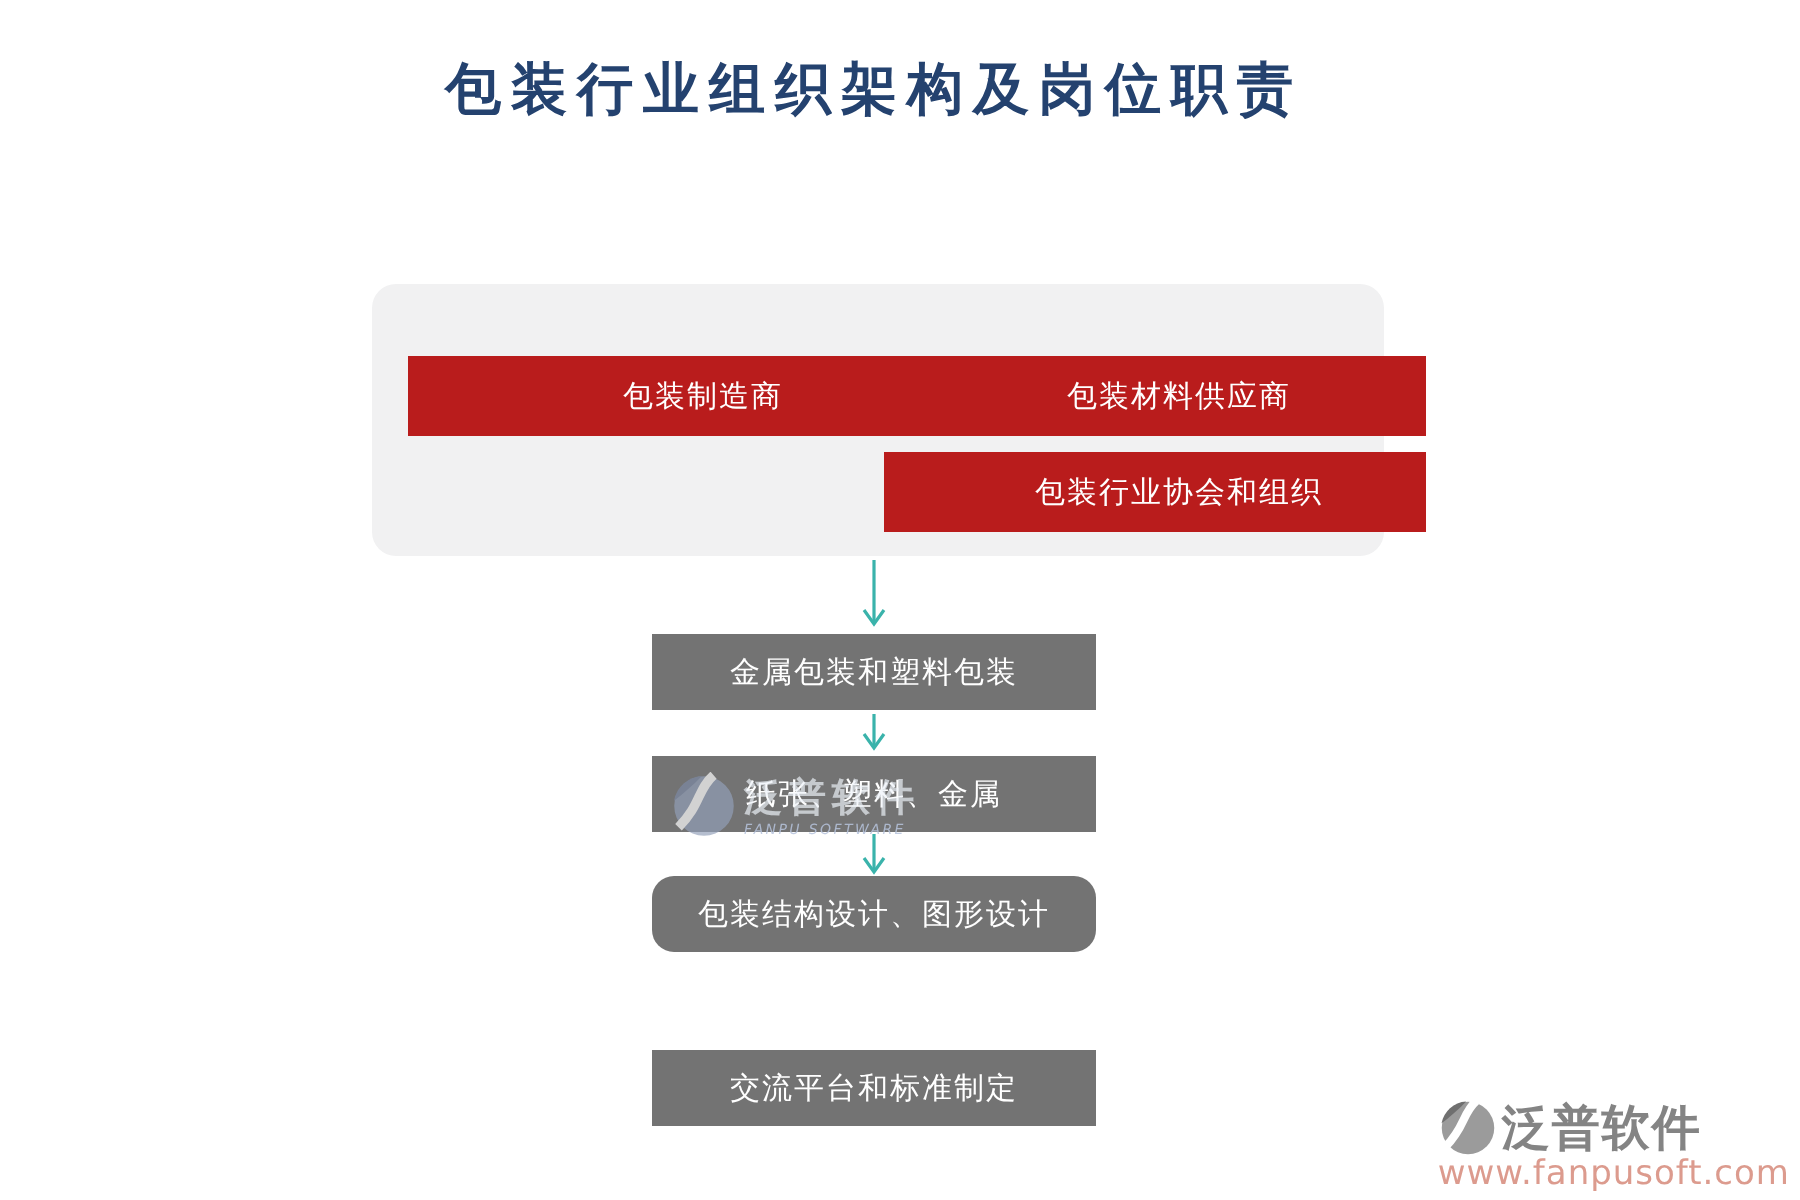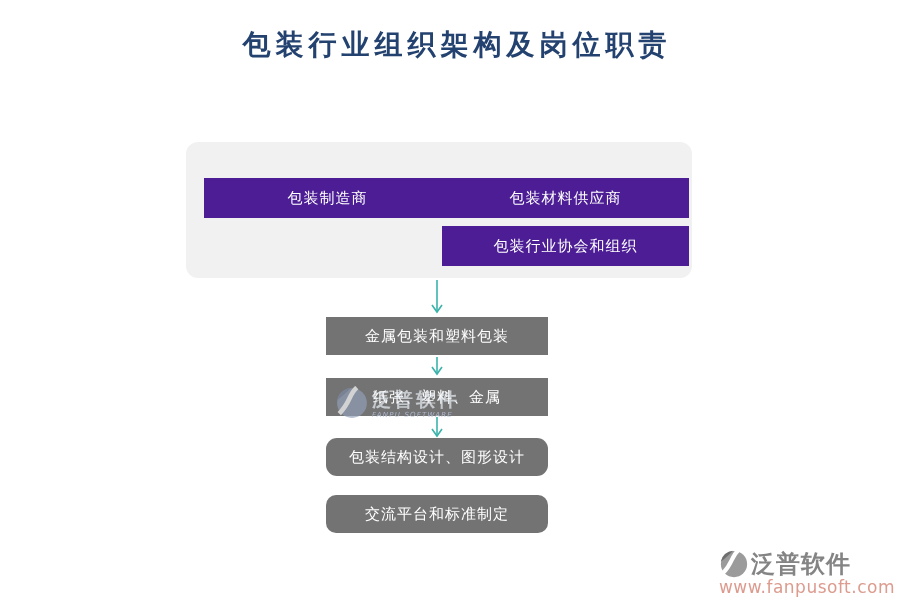--- a/index.html
+++ b/index.html
@@ -7,46 +7,45 @@
     width:900px;height:600px;position:relative;overflow:hidden;
     background:#ffffff;
     font-family:"DejaVu Sans","Liberation Sans",sans-serif;
   }
   .title{
     position:absolute;top:26px;left:0;width:874px;margin:0;
     text-align:center;
     font-family:"DejaVu Serif","Liberation Serif",serif;
     font-size:28px;font-weight:bold;letter-spacing:5px;
     color:#24426f;
-    padding-left:20px;
   }
   
   .group-panel{
     position:absolute;left:186px;top:142px;width:506px;height:136px;
     background:#f1f1f2;border-radius:12px;
   }
   .gbox{
-    position:absolute;width:247px;height:40px;background:#4c1d95;
+    position:absolute;width:247px;height:40px;background:#b91c1c;
     color:#ffffff;font-size:15px;letter-spacing:1px;
-    display:flex;align-items:center;justify-content:center;
+    display:flex;align-items:center;justify-content:center;padding-left:24px;
   }
   .gb0{left:18px;top:36px;}
   .gb1{left:256px;top:36px;}
   .gb2{left:18px;top:84px;}
   .gb3{left:256px;top:84px;}
   
   .fbox{
     position:absolute;left:326px;width:222px;height:38px;background:#737373;
     color:#ffffff;font-size:15px;letter-spacing:1px;
     display:flex;align-items:center;justify-content:center;
   }
   .f0{top:317px;}
   .f1{top:378px;}
   .f2{top:438px;border-radius:11px;}
-  .f3{top:495px;border-radius:10px;}
+  .f3{top:525px;}
   .arrow{position:absolute;left:430px;}
   .a1{top:280px;}
   .a2{top:357px;}
   .a3{top:417px;}
   
   .watermark{
     position:absolute;left:335px;top:386px;z-index:3;
     display:flex;align-items:flex-start;opacity:.85;pointer-events:none;
   }
   .wm-icon{width:34px;height:34px;opacity:.8;}

